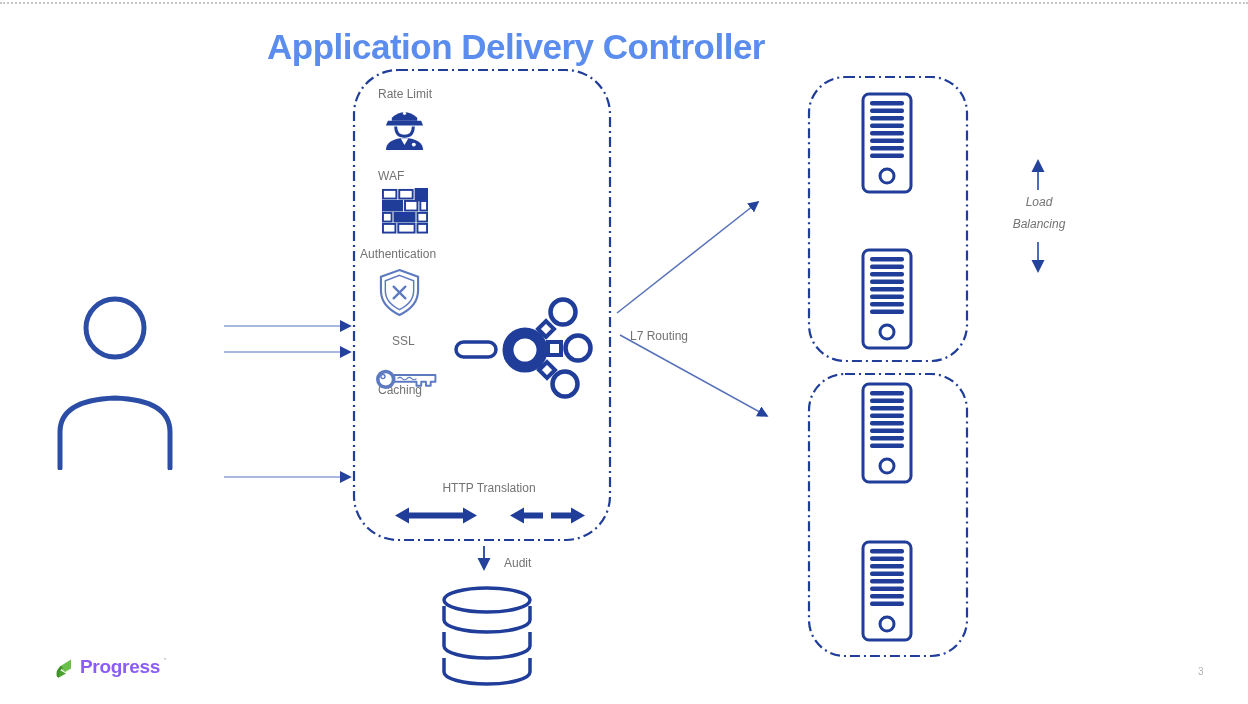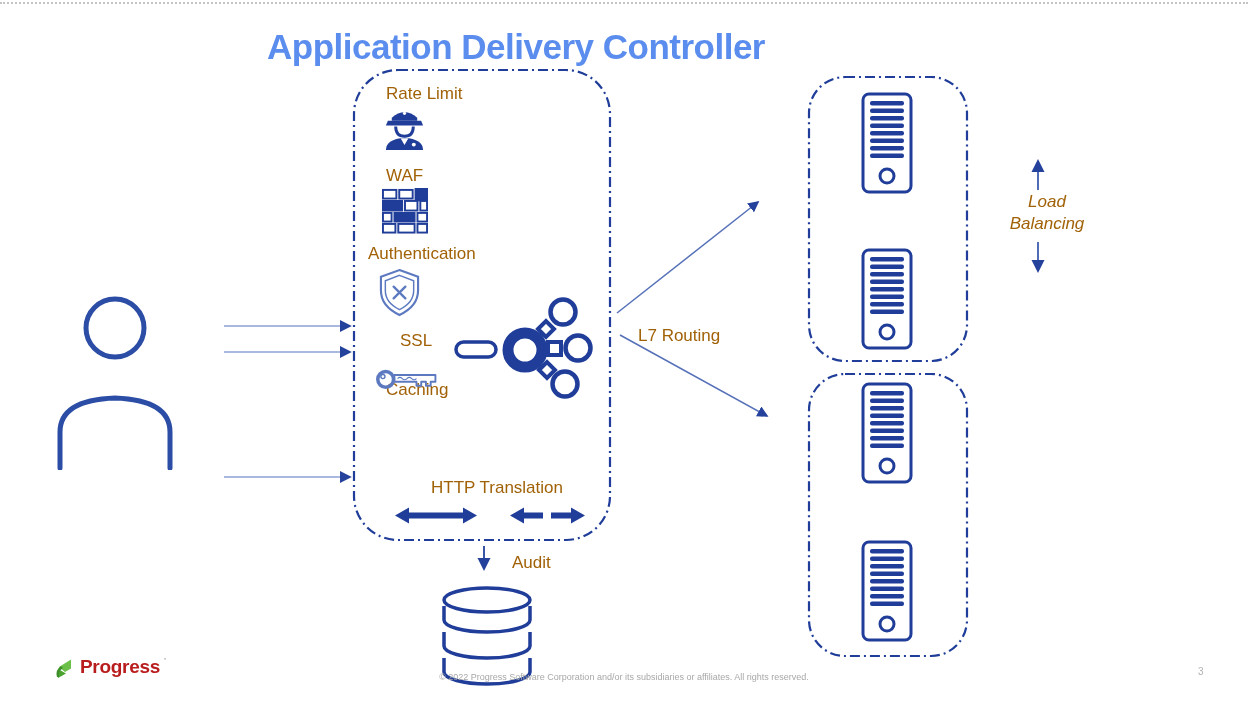--- a/index.html
+++ b/index.html
@@ -1,28 +1,28 @@
 <!DOCTYPE html>
 <html><head>
 <meta charset="utf-8">
 <style>
   html,body{margin:0;padding:0;background:#fff;}
   #stage{position:relative;width:1248px;height:704px;background:#ffffff;overflow:hidden;
          font-family:"Liberation Sans",sans-serif;padding-left:35px;}
   .abs{position:absolute;}
-  .navy-label{color:#a16207;font-size:17px;line-height:20px;white-space:nowrap;margin-left:8px;}
+  .navy-label{color:#737373;font-size:12px;line-height:20px;white-space:nowrap;}
   #title{left:166px;top:27px;width:700px;text-align:center;font-size:35px;font-weight:bold;
          color:#5b8dee;letter-spacing:-0.5px;}
   #top-dotted{left:0;top:2px;width:1248px;height:0;border-top:2px dotted #c4c4c4;}
   #right-dashed{right:2px;top:10px;height:694px;width:0;border-left:2px dashed #c9c9c9;}
   #lb-label{left:979px;top:191px;width:120px;text-align:center;font-style:italic;}
   #lb-label span{display:block;line-height:22px;}
   #http-label{left:404px;top:478px;width:170px;text-align:center;}
   #footer-logo{left:54px;top:655px;display:flex;align-items:center;gap:4px;}
-  #footer-logo .logo-text{font-size:19px;font-weight:bold;color:#b91c1c;letter-spacing:-0.3px;text-align:center;}
+  #footer-logo .logo-text{font-size:19px;font-weight:bold;color:#8b5cf6;letter-spacing:-0.3px;text-align:center;}
   #footer-logo .logo-mark{font-size:9px;color:#8a8a8a;vertical-align:top;position:relative;top:-6px;}
   #copyright{left:304px;top:672px;width:640px;text-align:center;font-size:9px;color:#a8a8a8;}
   #page-number{left:1198px;top:666px;font-size:10px;color:#b2b2b2;}
   svg{display:block;}
 </style>
 </head>
 <body>
 
 <div id="stage">
 
@@ -216,16 +216,15 @@
 
   <div class="abs" id="footer-logo">
     <svg width="22" height="24" viewBox="0 0 22 24">
       <path d="M4 23 L4 14 L12 18.5 Z" fill="#4aa32f"></path>
       <path d="M5 12 L17 4.5 L17 13.5 L11 17 Z" fill="#6cc04a"></path>
       <path d="M3 22 q-2 -7 4 -11 l2 2 q-5 3 -4 9 Z" fill="#3f8f2a"></path>
     </svg>
     <span class="logo-text">Progress</span>
     <span class="logo-mark">’</span>
   </div>
-  <div class="abs" id="copyright">© 2022 Progress Software Corporation and/or its subsidiaries or affiliates. All rights reserved.</div>
   <div class="abs" id="page-number">3</div>
 
 </div>
 
 </body></html>

